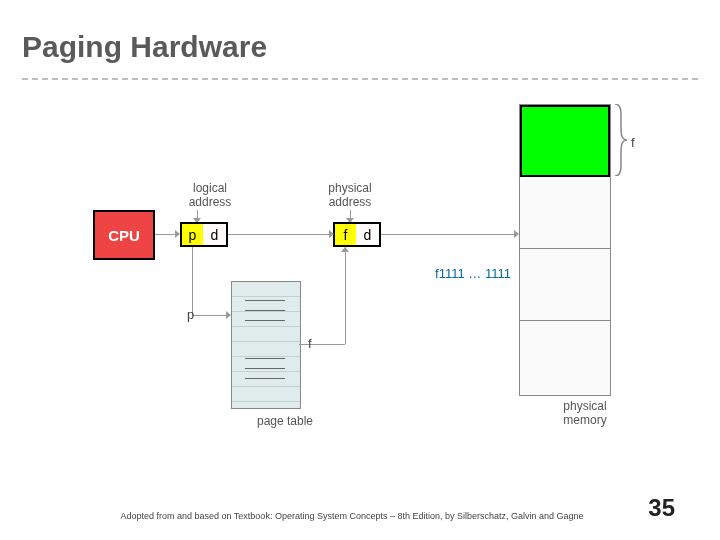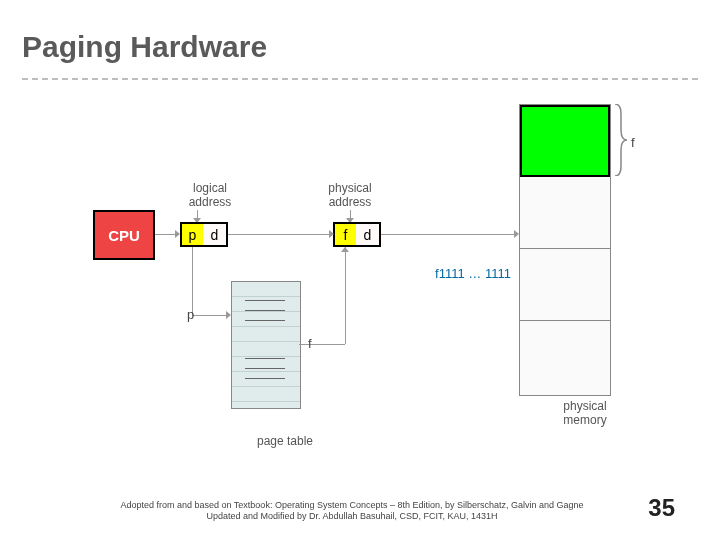--- a/index.html
+++ b/index.html
@@ -74,21 +74,21 @@
   .label {
     position: absolute;
     font-family: Verdana, Arial, sans-serif;
     font-size: 12px;
     color: #555;
     text-align: center;
     line-height: 1.15;
   }
   .logical-lbl { left: 180px; top: 182px; width: 60px; }
   .physical-lbl { left: 320px; top: 182px; width: 60px; }
-  .page-table-lbl { left: 250px; top: 415px; width: 70px; margin-top: 20px; }
+  .page-table-lbl { left: 250px; top: 415px; width: 70px; }
   .physmem-lbl { left: 555px; top: 400px; width: 60px; }
   .p-lbl { left: 187px; top: 308px; font-size: 13px; color: #444; }
   .f-lbl { left: 308px; top: 337px; font-size: 13px; color: #444; }
   .flbl-side { left: 631px; top: 136px; font-size: 13px; color: #444; }
   .f0000 { left: 433px; top: 192px; font-size: 13px; color: #444; width: 80px; text-align: right; }
   .ffull { left: 433px; top: 267px; font-size: 13px; color: #0369a1; width: 80px; text-align: center; }
   .page-table {
     position: absolute;
     left: 231px;
     top: 281px;
@@ -251,16 +251,15 @@
       <svg viewBox="0 0 14 72">
         <path d="M2 0 Q8 0 8 10 L8 26 Q8 36 14 36 Q8 36 8 46 L8 62 Q8 72 2 72" fill="none" stroke="#888" stroke-width="1.5"></path>
       </svg>
     </div>
     <div class="label flbl-side">f</div>
 
   </div>
 
   <div class="footer">
     <span>Adopted from and based on Textbook: Operating System Concepts – 8th Edition, by Silberschatz, Galvin and Gagne</span><br>
-    <span>Updated and Modified by Dr. Abdullah Basuhail, CSD, FCIT, KAU, 1431H</span>
   </div>
   <div class="page-num">35</div>
 </div>
 
 </body></html>

